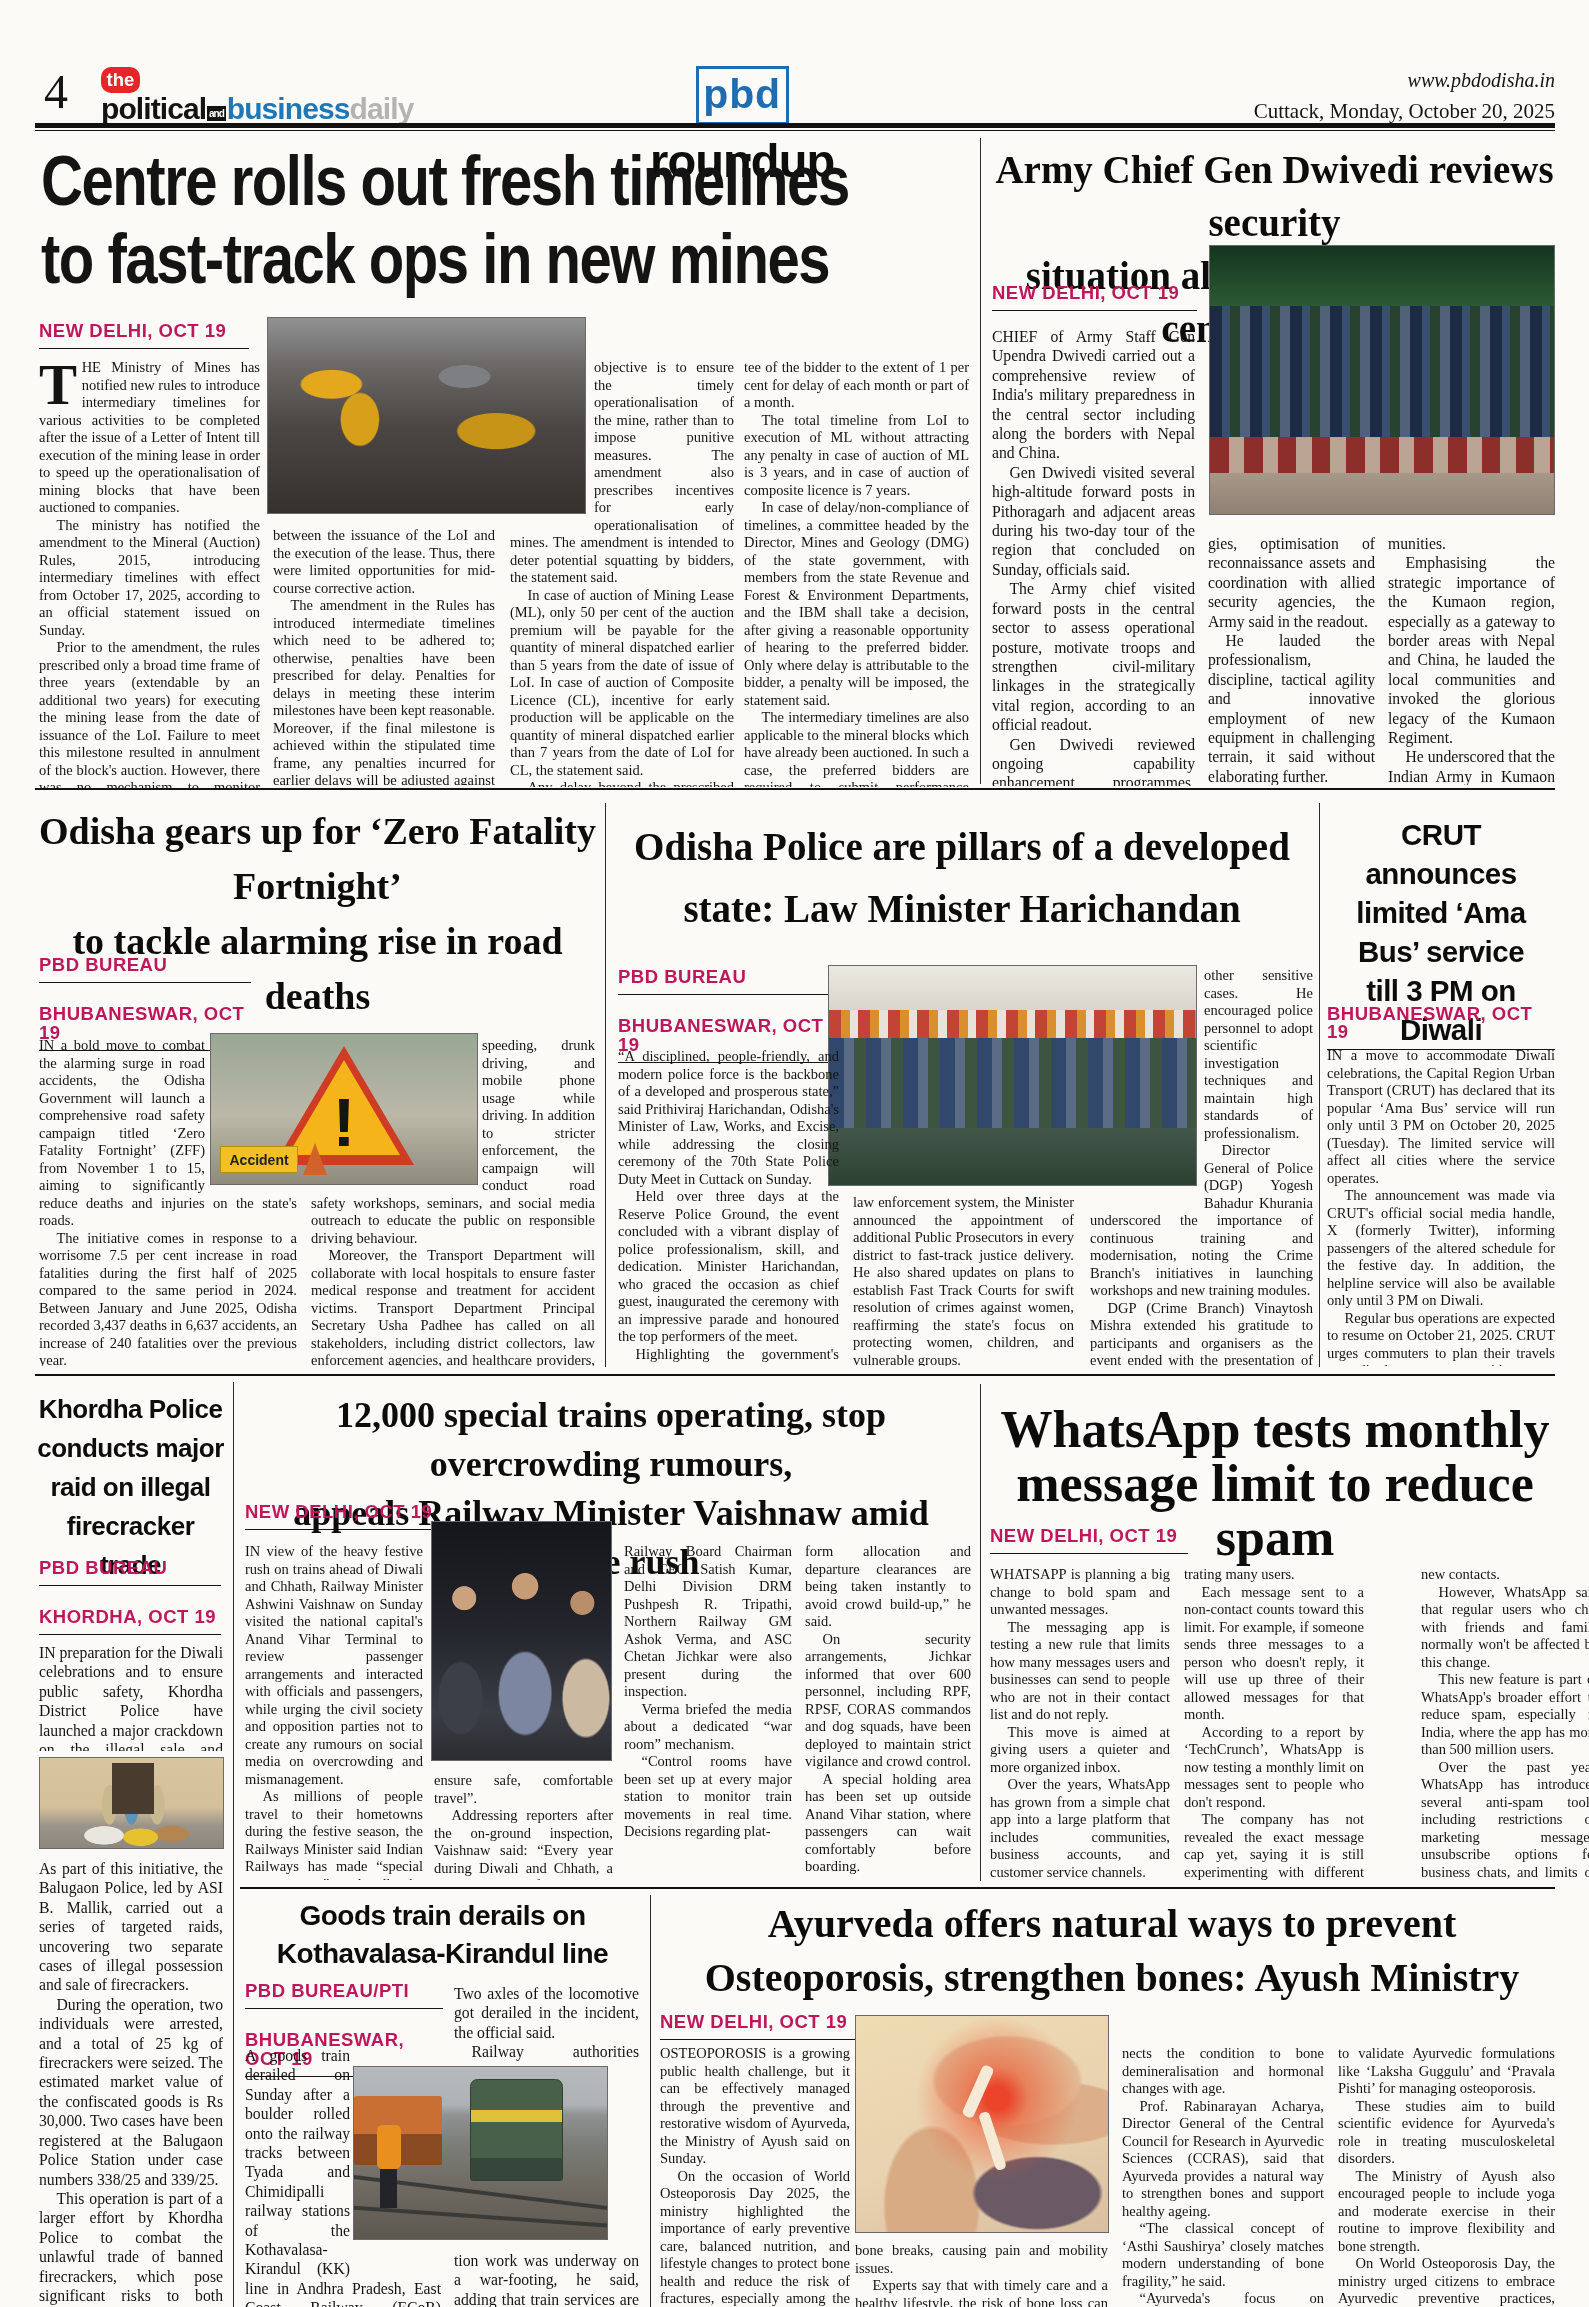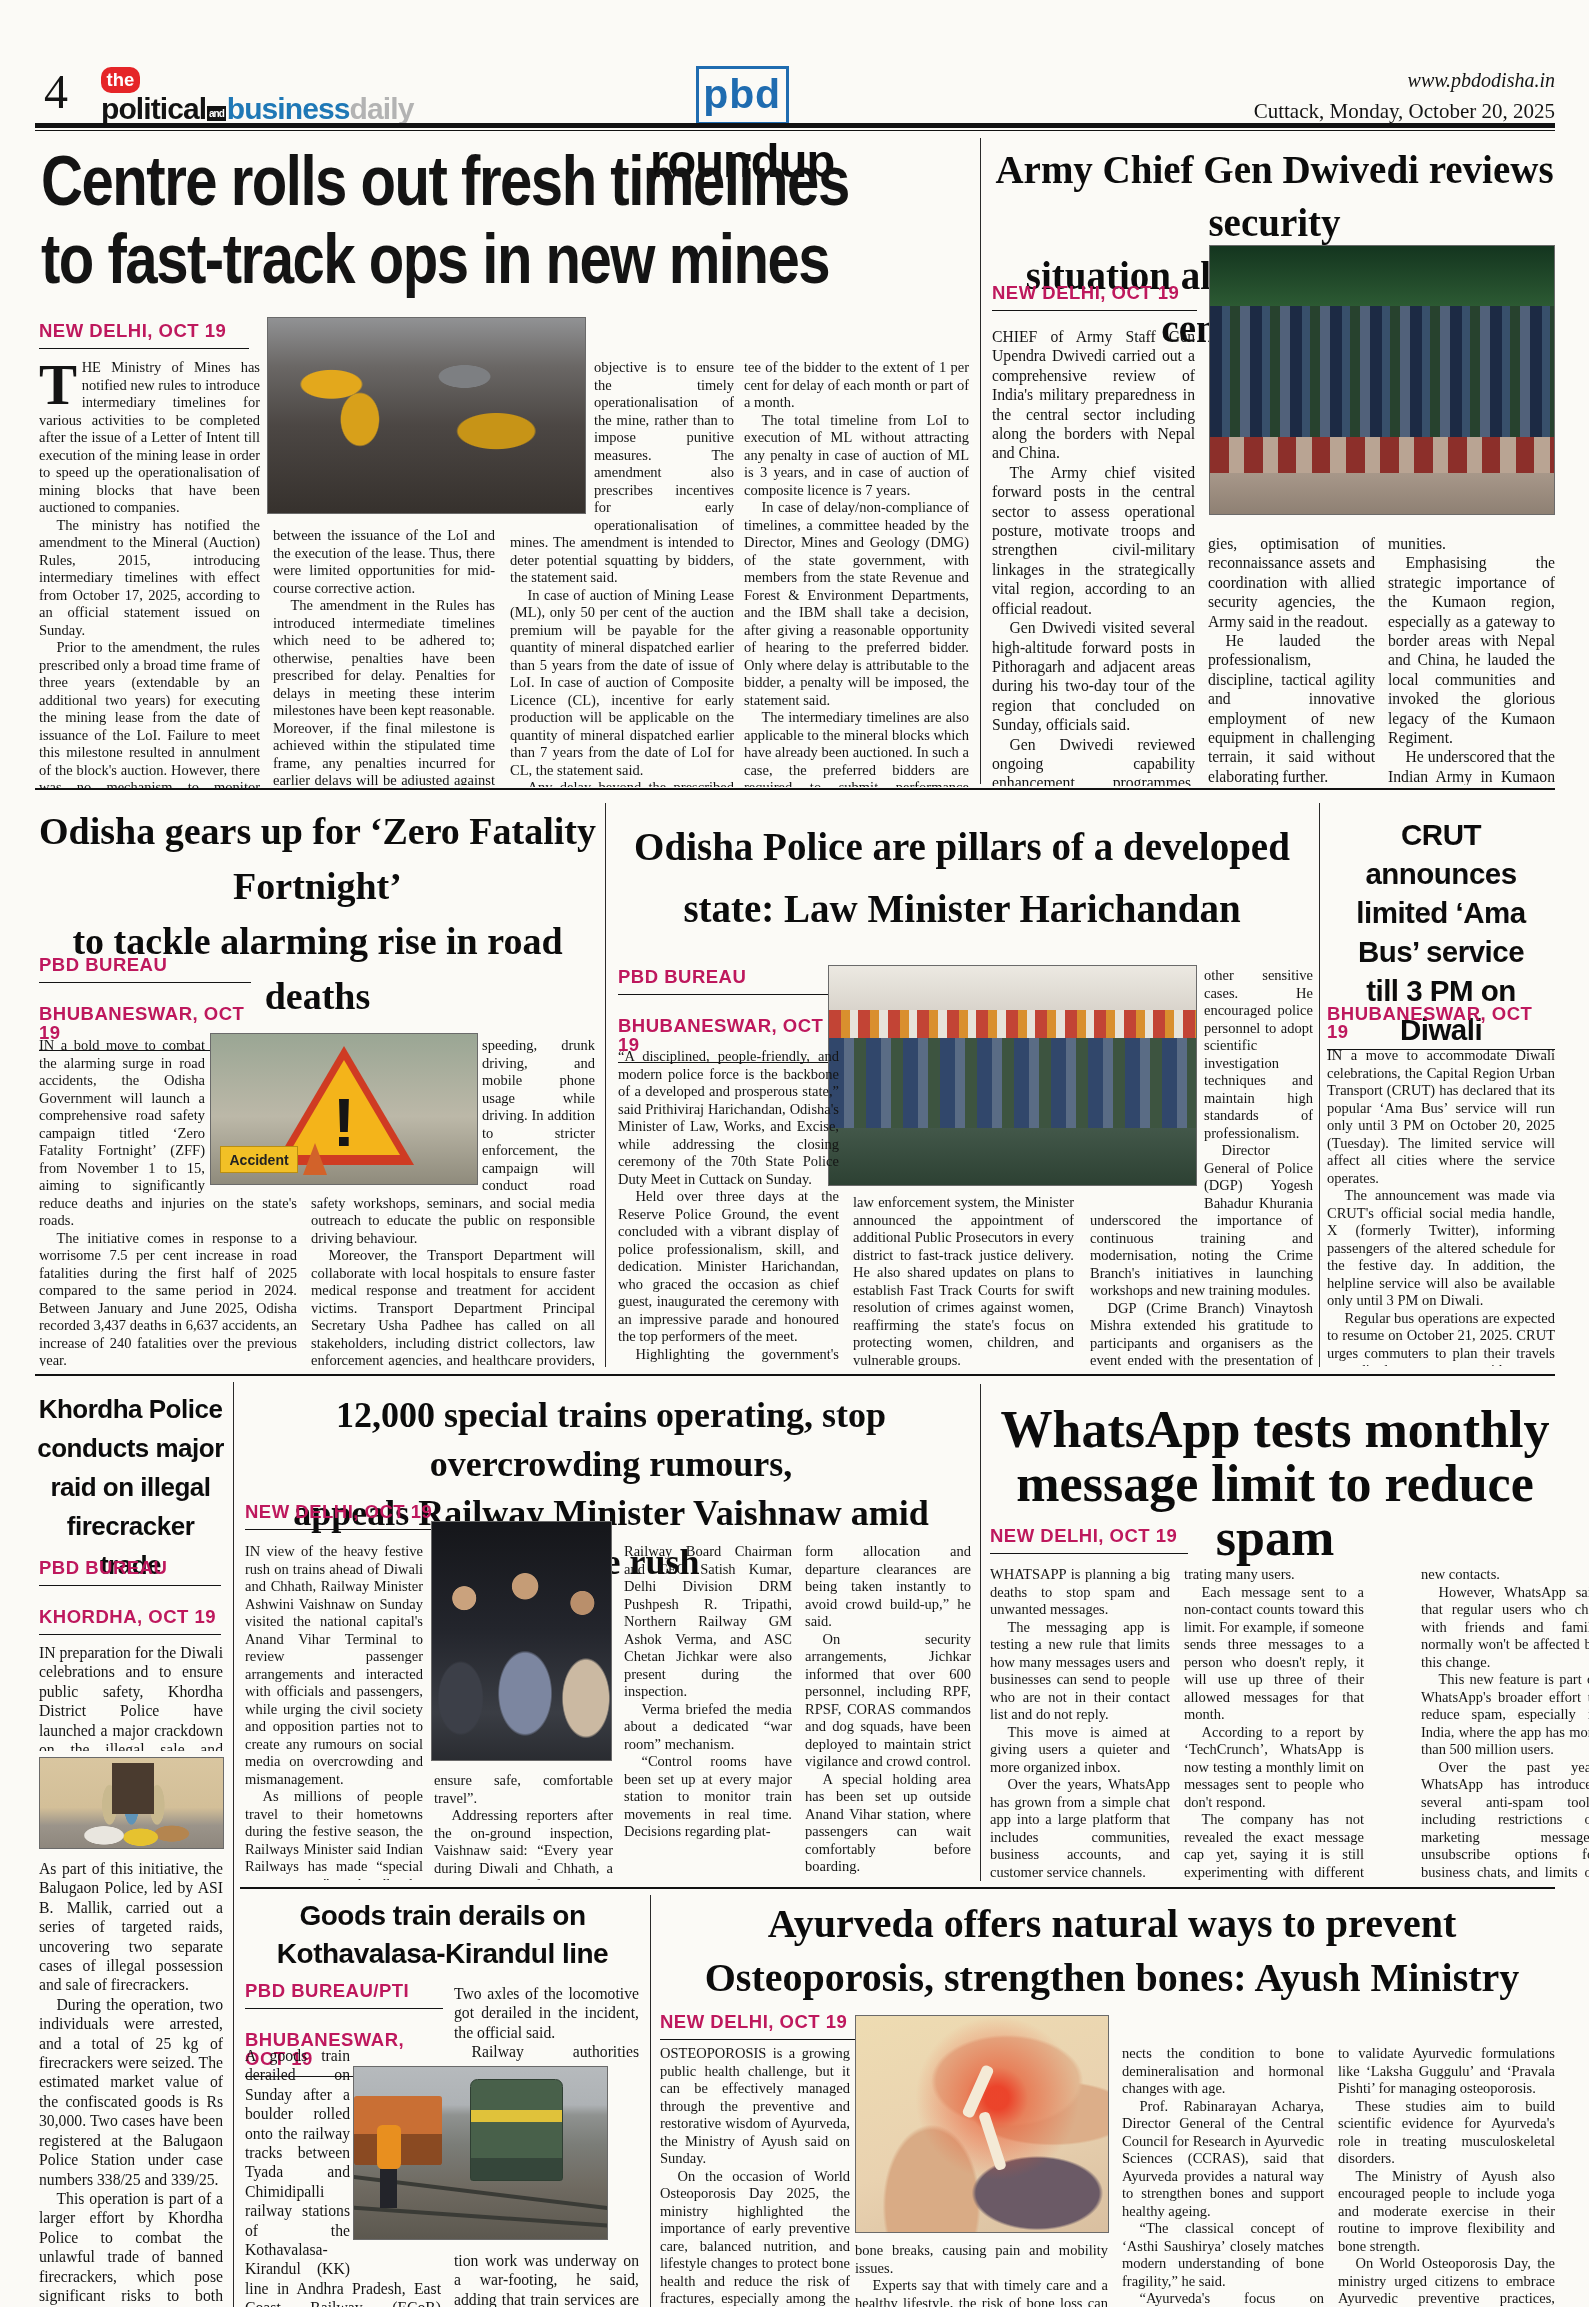--- a/index.html
+++ b/index.html
@@ -169,22 +169,22 @@
 </div>
 <div class="abs vrule" style="left:980px;top:138px;height:646px;"></div>
 
 <div>
   <div class="abs headline" style="left:994px;top:143px;width:561px;font-size:39px;line-height:53px;">Army Chief Gen Dwivedi reviews security
 situation along LAC, Nepal in central sector</div>
   <div class="abs tag" style="left:992px;top:281px;width:205px;">NEW DELHI, OCT 19</div>
   <div class="photo" id="photo-army" style="left:1209px;top:245px;width:346px;height:270px;" aria-label="Army chief group photograph with troops"></div>
   <div class="abs col big" style="left:992px;top:327px;width:203px;height:459px;">
       <p>CHIEF of Army Staff Gen Upendra Dwivedi carried out a comprehensive review of India's military preparedness in the central sector including along the borders with Nepal and China.</p>
+      <p>Gen Dwivedi visited several high-altitude forward posts in Pithoragarh and adjacent areas during his two-day tour of the region that concluded on Sunday, officials said.</p>
       <p>The Army chief visited forward posts in the central sector to assess operational posture, motivate troops and strengthen civil-military linkages in the strategically vital region, according to an official readout.</p>
-      <p>Gen Dwivedi visited several high-altitude forward posts in Pithoragarh and adjacent areas during his two-day tour of the region that concluded on Sunday, officials said.</p>
       <p>Gen Dwivedi reviewed ongoing capability enhancement programmes, including advanced surveillance systems, specialist mobility platforms, integration of next-generation technolo-</p>
     </div>
   <div class="abs col big" style="left:1208px;top:534px;width:167px;height:251px;">
       <p>gies, optimisation of reconnaissance assets and coordination with allied security agencies, the Army said in the readout.</p>
       <p>He lauded the professionalism, discipline, tactical agility and innovative employment of new equipment in challenging terrain, it said without elaborating further.</p>
     </div>
   <div class="abs col big" style="left:1388px;top:534px;width:167px;height:251px;">
       <p>munities.</p>
       <p>Emphasising the strategic importance of the Kumaon region, especially as a gateway to border areas with Nepal and China, he lauded the local communities and invoked the glorious legacy of the Kumaon Regiment.</p>
       <p>He underscored that the Indian Army in Kumaon embodies “strength with compassion”, defending frontiers while empowering border communities.</p>
@@ -302,21 +302,21 @@
       <p>A special holding area has been set up outside Anand Vihar station, where passengers can wait comfortably before boarding.</p>
     </div>
 </div>
 <div class="abs vrule" style="left:980px;top:1384px;height:497px;"></div>
 
 <div>
   <div class="abs headline" style="left:997px;top:1403px;width:556px;font-size:52px;line-height:54px;">WhatsApp tests monthly
 message limit to reduce spam</div>
   <div class="abs tag" style="left:990px;top:1524px;width:198px;">NEW DELHI, OCT 19</div>
   <div class="abs col" style="left:990px;top:1566px;width:180px;height:316px;">
-      <p>WHATSAPP is planning a big deaths to stop spam and unwanted messages.</p>
+      <p>WHATSAPP is planning a big change to bold spam and unwanted messages.</p>
       <p>The messaging app is testing a new rule that limits how many messages users and businesses can send to people who are not in their contact list and do not reply.</p>
       <p>This move is aimed at giving users a quieter and more organized inbox.</p>
       <p>Over the years, WhatsApp has grown from a simple chat app into a large platform that includes communities, business accounts, and customer service channels.</p>
       <p>But with this growth, the number of unwanted messages and promotions has also increased, frus-</p>
     </div>
   <div class="abs col" style="left:1184px;top:1566px;width:180px;height:316px;">
       <p>trating many users.</p>
       <p>Each message sent to a non-contact counts toward this limit. For example, if someone sends three messages to a person who doesn't reply, it will use up three of their allowed messages for that month.</p>
       <p>According to a report by ‘TechCrunch’, WhatsApp is now testing a monthly limit on messages sent to people who don't respond.</p>
       <p>The company has not revealed the exact message cap yet, saying it is still experimenting with different limits.</p>

